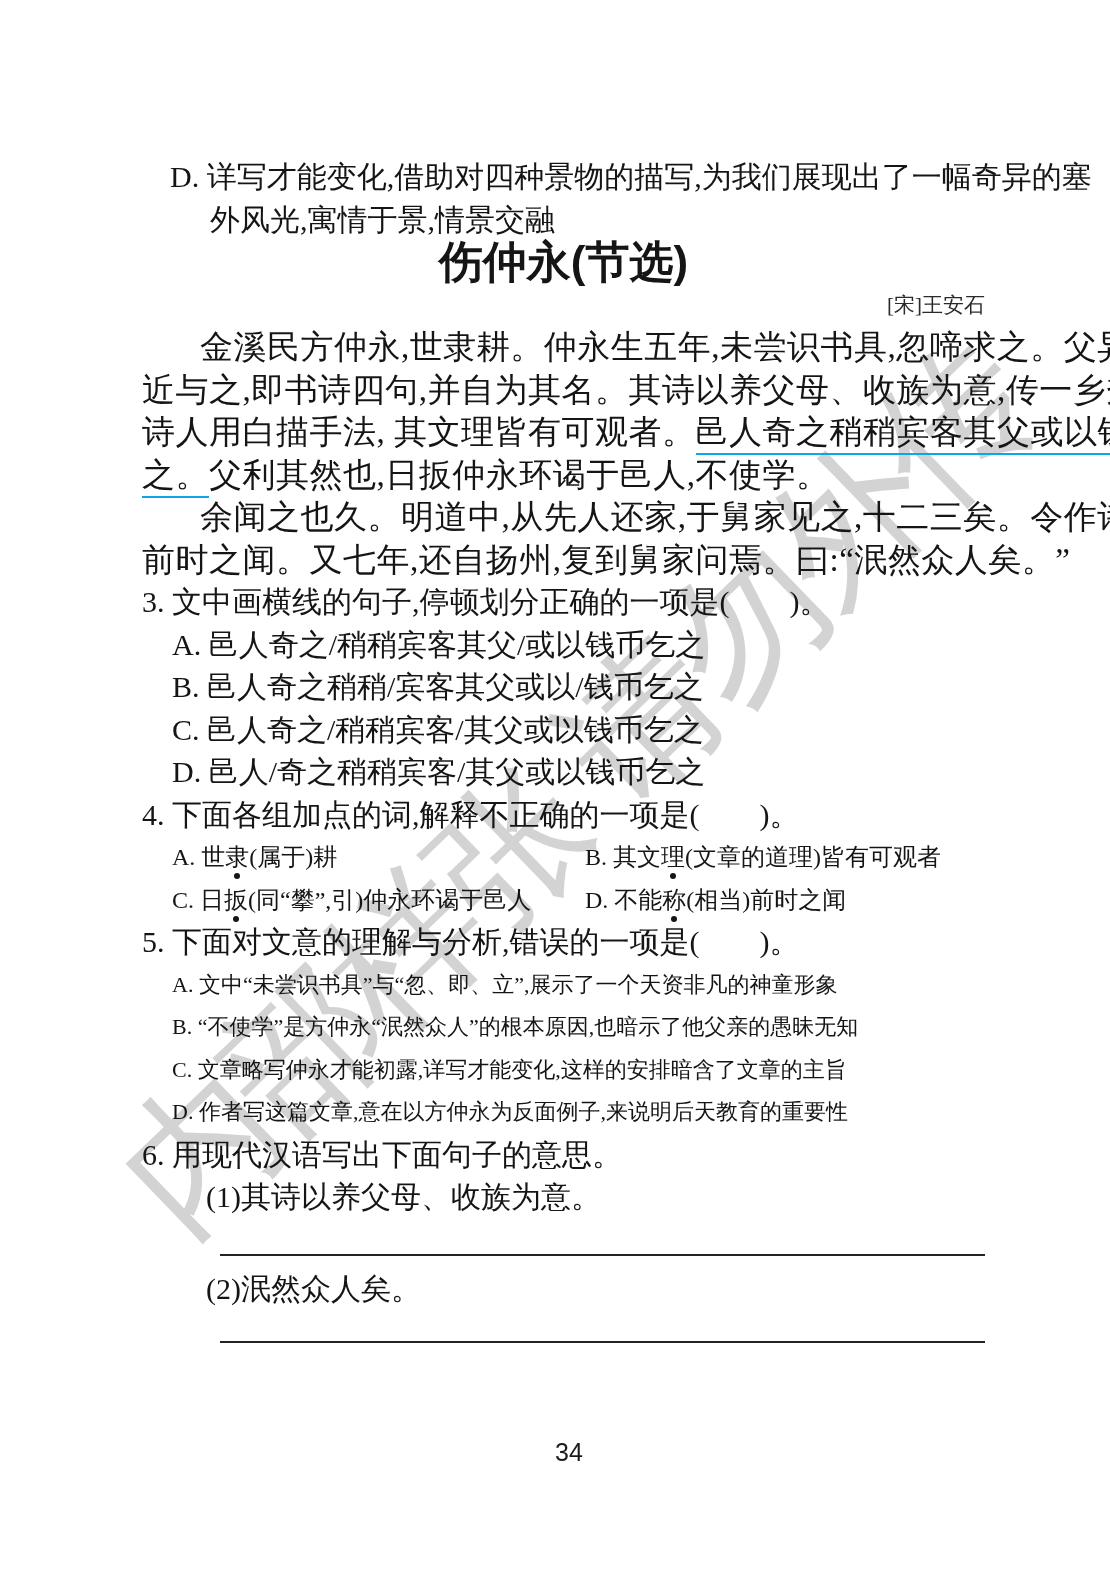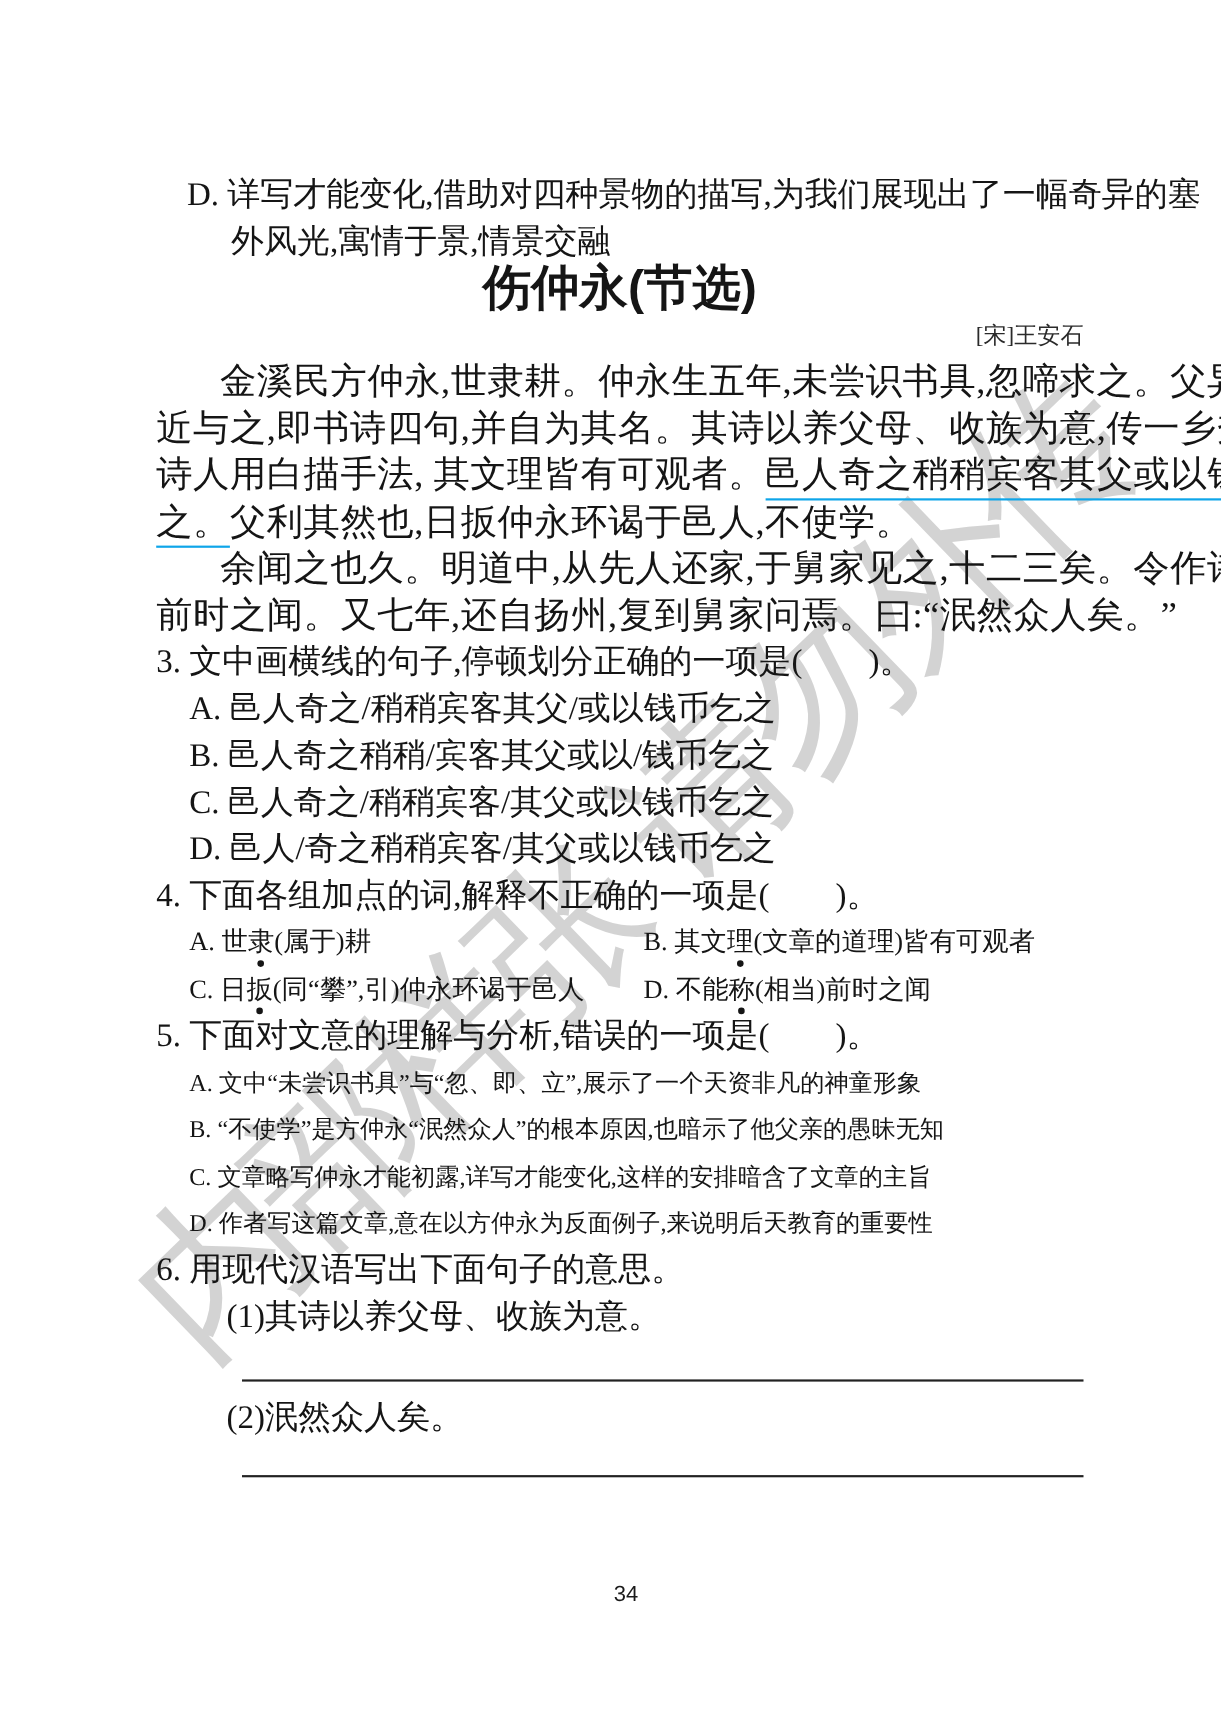--- a/index.html
+++ b/index.html
@@ -69,21 +69,21 @@
     height:0;
   }
   .answer-line.second { margin-top:31px; }
   .sub2 { margin-top:12px; }
   .page-number {
     position:absolute;
     left:0; right:0;
     top:1438px;
     text-align:center;
     font-family:"Liberation Sans","DejaVu Sans",sans-serif;
-    font-size:20px;
+    font-size:25px;
     color:#1a1a1a;
     z-index:1;
     margin-left:28px;
   }
 </style>
 </head>
 <body>
 
 <div class="page">
 

